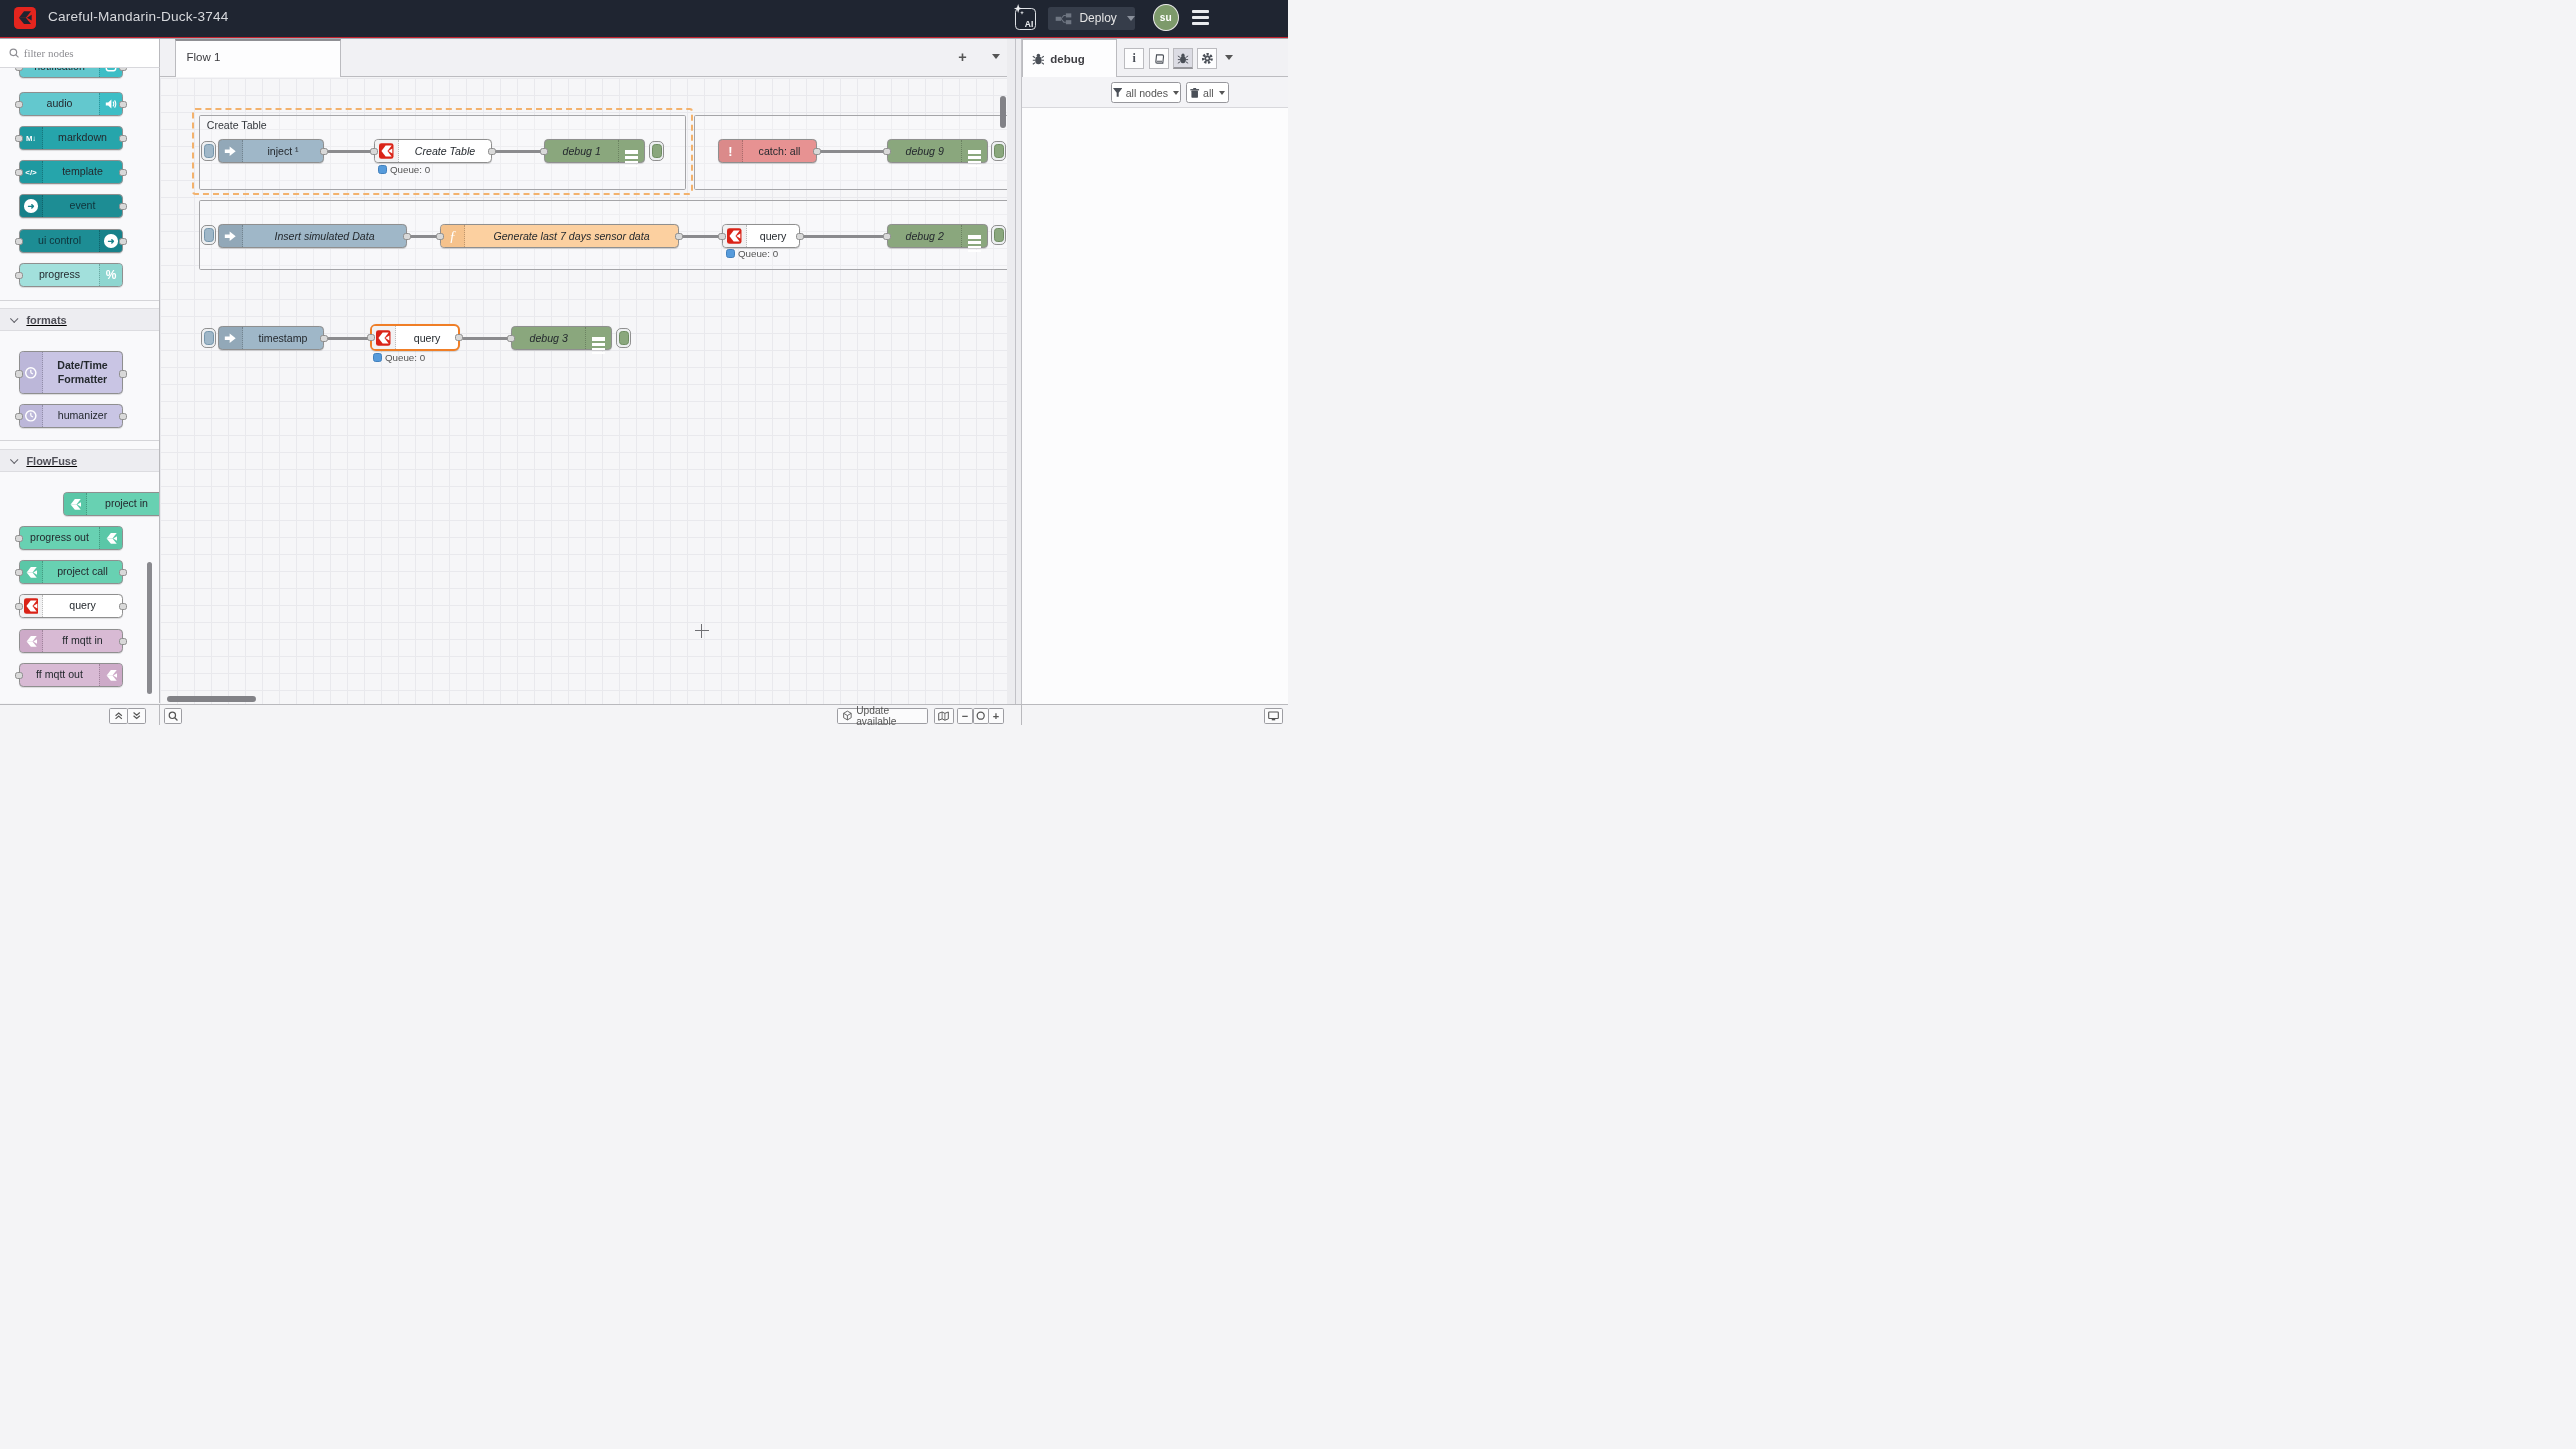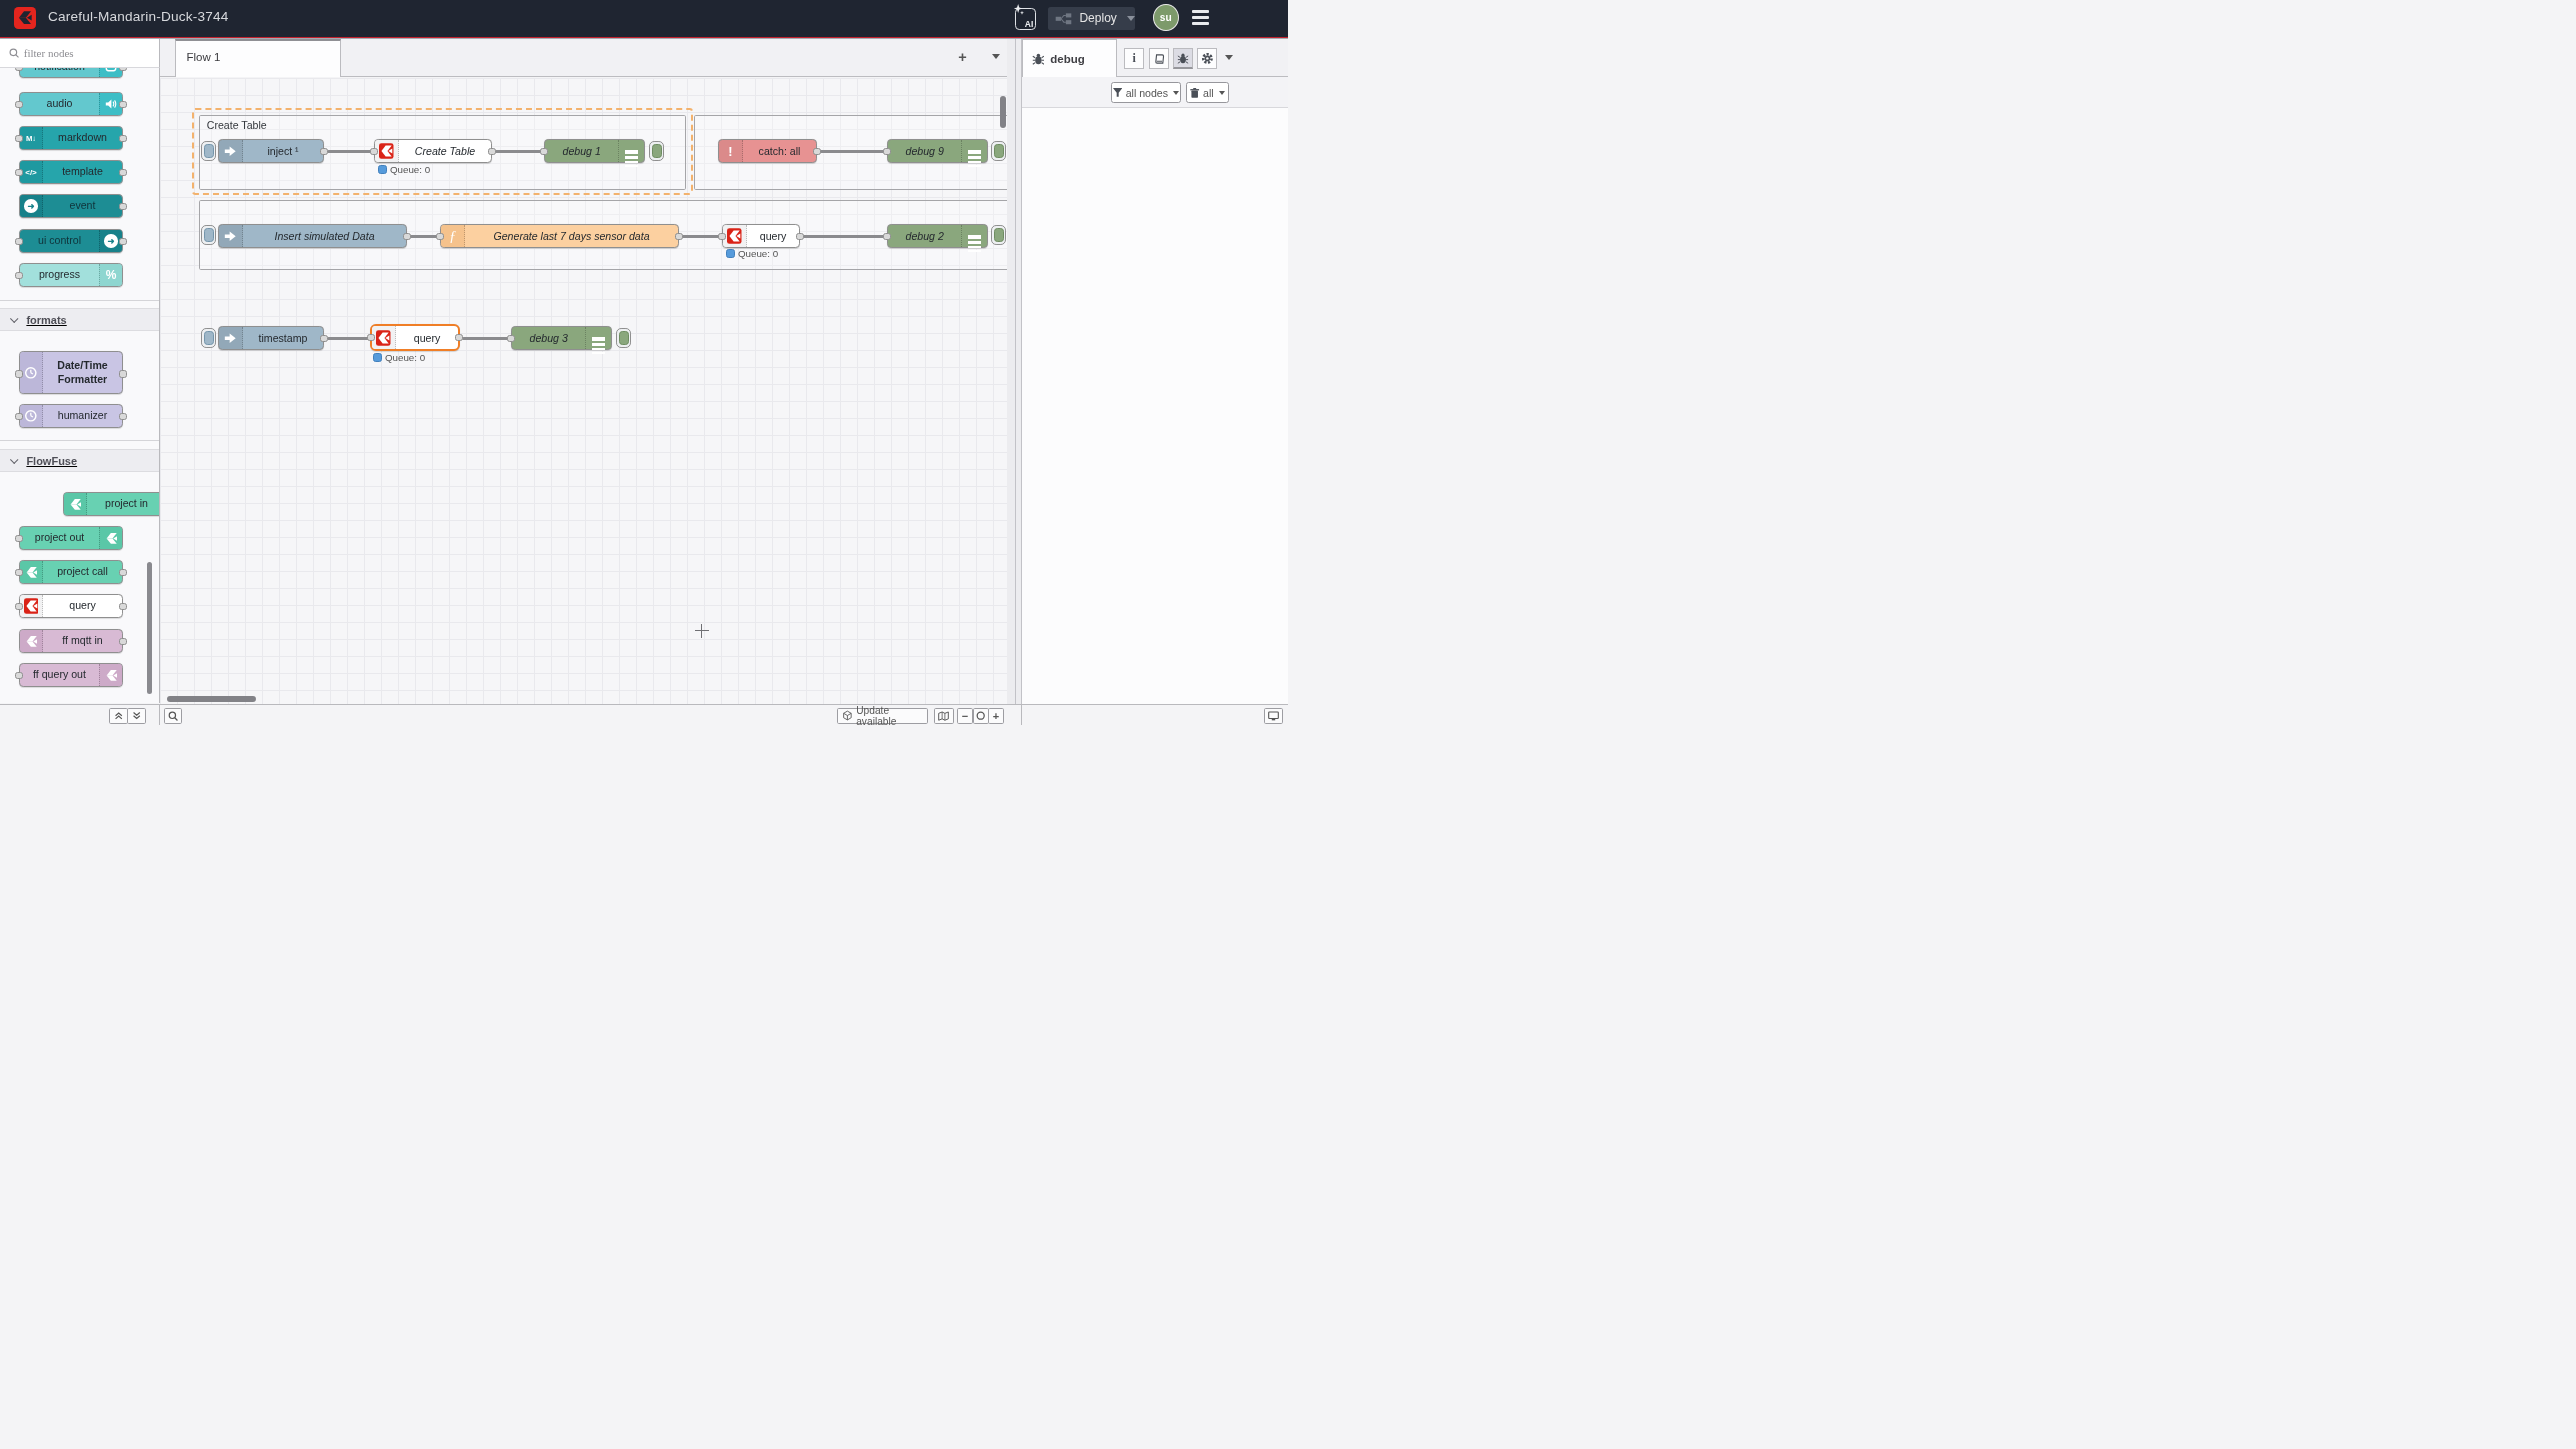--- a/index.html
+++ b/index.html
@@ -277,21 +277,21 @@
             <path d="M22 22 L11 22 L3 12 L14 12 Z"></path>
             <path d="M23 7.5 L23 16.5 L15.5 12 Z"></path>
           </g>
         </svg>
     </div>
     <div class="plabel">project in</div>
     <span class="pport out"></span>
   </div>
 
   <div class="pnode" style="top:458px; background:#68d1b2;">
-    <div class="plabel">project out</div>
+    <div class="plabel">progress out</div>
     <div class="picon r" style="background:#5ac7a7;">
       <svg width="12.8" height="12.8" viewBox="0 0 24 24">
           <g fill="#fff">
             <path d="M22 2 L11 2 L3 12 L14 12 Z"></path>
             <path d="M22 22 L11 22 L3 12 L14 12 Z"></path>
             <path d="M23 7.5 L23 16.5 L15.5 12 Z"></path>
           </g>
         </svg>
     </div>
     <span class="pport in"></span>
@@ -336,21 +336,21 @@
             <path d="M22 22 L11 22 L3 12 L14 12 Z"></path>
             <path d="M23 7.5 L23 16.5 L15.5 12 Z"></path>
           </g>
         </svg>
     </div>
     <div class="plabel">ff mqtt in</div>
     <span class="pport out"></span>
   </div>
 
   <div class="pnode" style="top:595px; background:#d8bad4;">
-    <div class="plabel">ff query out</div>
+    <div class="plabel">ff mqtt out</div>
     <div class="picon r" style="background:#cdaac8;">
       <svg width="12.8" height="12.8" viewBox="0 0 24 24">
           <g fill="#fff">
             <path d="M22 2 L11 2 L3 12 L14 12 Z"></path>
             <path d="M22 22 L11 22 L3 12 L14 12 Z"></path>
             <path d="M23 7.5 L23 16.5 L15.5 12 Z"></path>
           </g>
         </svg>
     </div>
     <span class="pport in"></span>

